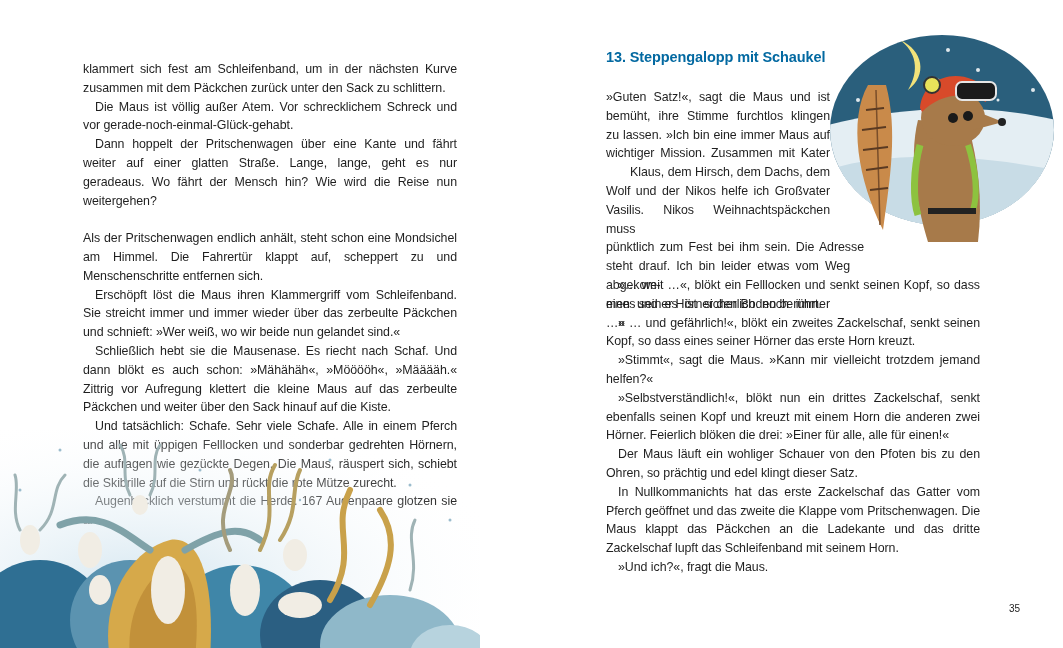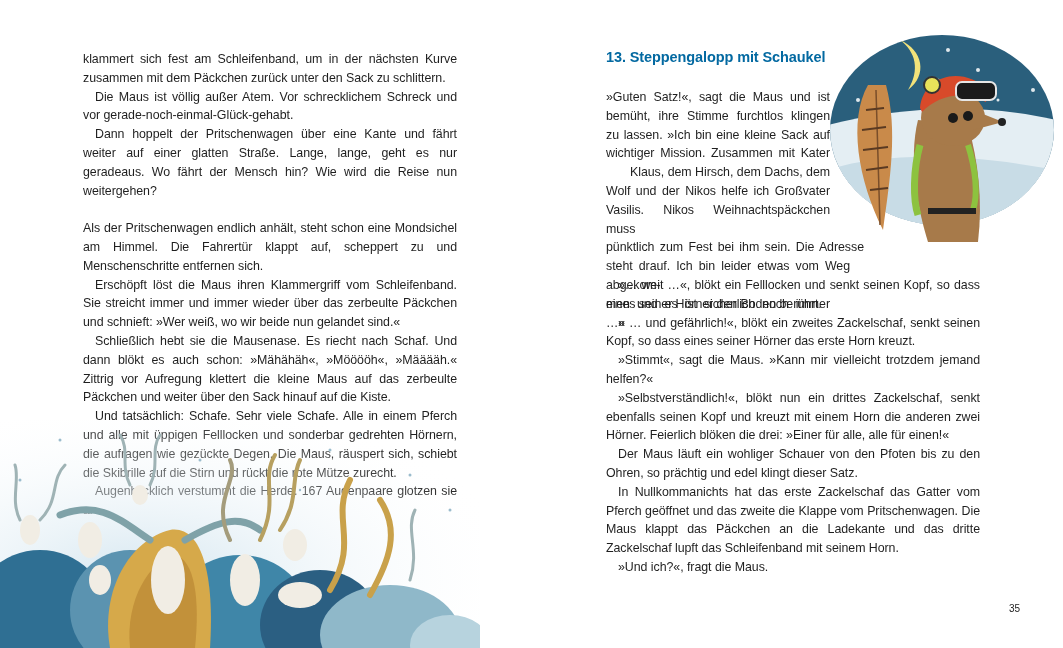--- a/index.html
+++ b/index.html
@@ -3,21 +3,21 @@
   <meta charset="utf-8">
   <style>
     html, body { margin: 0; padding: 0; }
     body {
       width: 1063px; height: 648px; overflow: hidden;
       background: #ffffff;
       font-family: "Liberation Sans", "DejaVu Sans", sans-serif;
       color: #1f1f1f;
       position: relative;
     }
-    .page { position: absolute; top: 0; height: 524px; }
+    .page { position: absolute; top: 10px; height: 524px; }
     .page-left { left: 0; width: 531px; }
     .page-right { left: 531px; width: 532px; }
 
     .text-block {
       position: absolute;
       font-size: 12.4px;
       line-height: 18.8px;
       text-align: justify;
       letter-spacing: -0.05px;
     }
@@ -118,21 +118,21 @@
   </svg>
 </div>
 
 <div class="page page-right"></div>
 
 <div class="chapter-title">13. Steppengalopp mit Schaukel</div>
 
 <div class="text-block right-text-top" style="text-align:justify;">
   <div style="text-align-last:justify;">»Guten Satz!«, sagt die Maus und ist</div>
   <div style="text-align-last:justify;">bemüht, ihre Stimme furchtlos klingen</div>
-  <div style="text-align-last:justify;">zu lassen. »Ich bin eine kleine Sack auf</div>
+  <div style="text-align-last:justify;">zu lassen. »Ich bin eine immer Maus auf</div>
   <div style="text-align-last:justify;">wichtiger Mission. Zusammen mit Kater</div>
   <div style="text-align-last:justify;margin-left:24px;">Klaus, dem Hirsch, dem Dachs, dem</div>
   <div style="text-align-last:justify;">Wolf und der Nikos helfe ich Großvater</div>
   <div style="text-align-last:justify;">Vasilis. Nikos Weihnachtspäckchen muss</div>
   <div style="text-align-last:justify; width:258px;">pünktlich zum Fest bei ihm sein. Die Adresse</div>
   <div style="text-align-last:justify; width:244px;">steht drauf. Ich bin leider etwas vom Weg abgekom-</div>
   <div>men und es ist sicherlich noch immer …«</div>
 </div>
 
 <div class="text-block right-text-wide" style="top:276px;">

